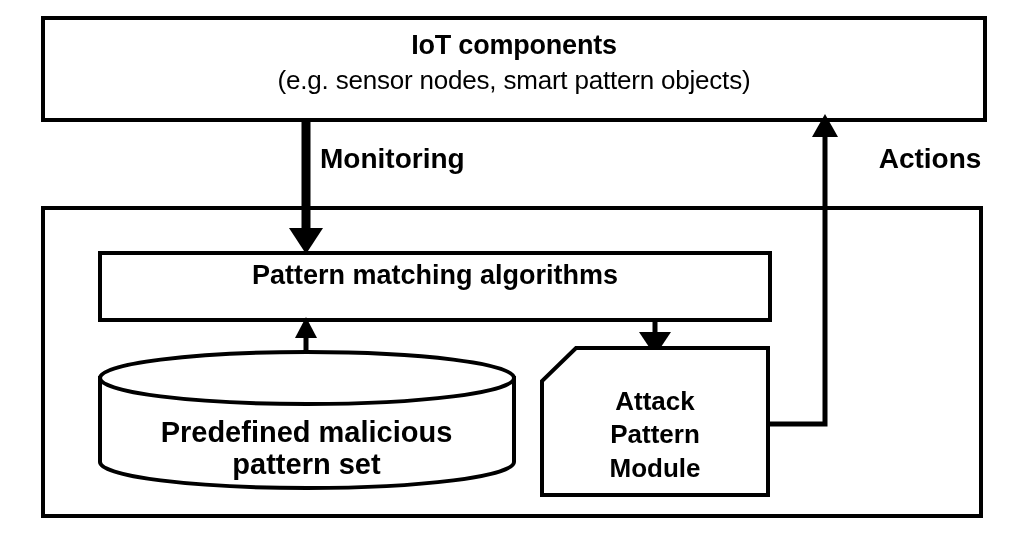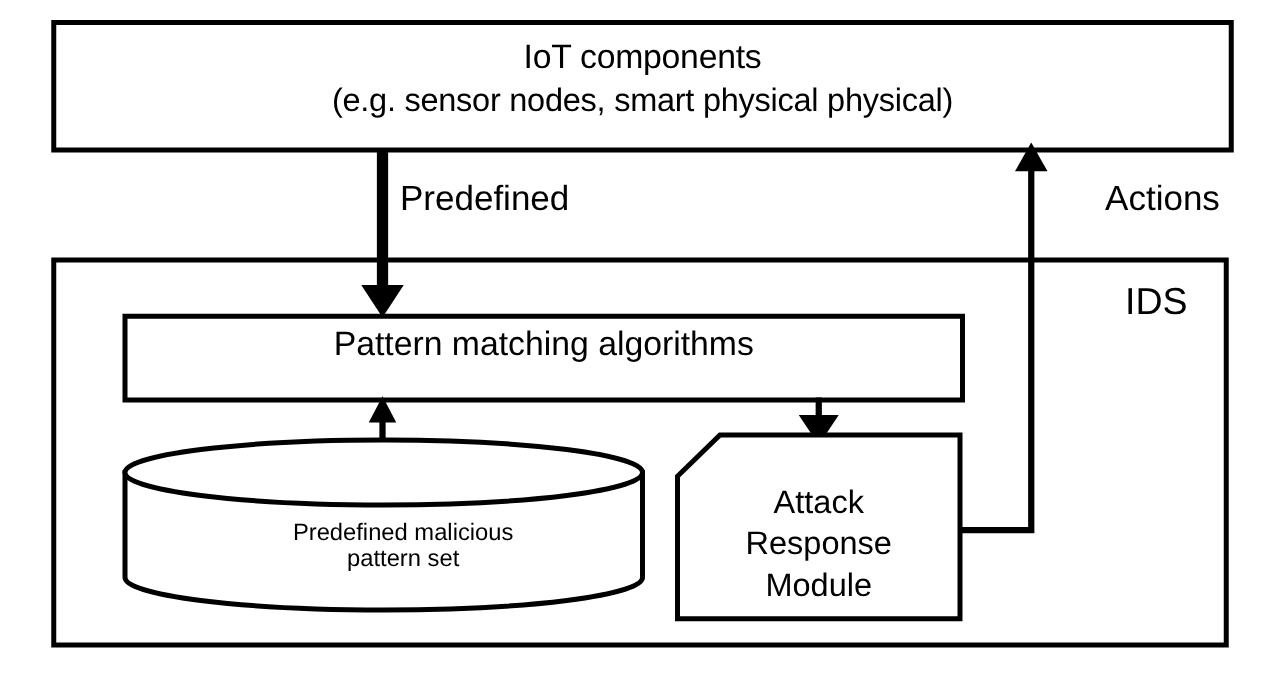--- a/index.html
+++ b/index.html
@@ -22,21 +22,21 @@
   .svg-layer {
     position: absolute;
     left: 0;
     top: 0;
     width: 1024px;
     height: 544px;
   }
   .label {
     position: absolute;
     color: #000000;
-    font-weight: normal;
+    font-weight: bold;
     line-height: 1.12;
     text-align: center;
     white-space: pre;
     pointer-events: none;
   }
 
   
   #iot-title {
     left: 43px;
     top: 30px;
@@ -79,24 +79,24 @@
   }
 
   
   #pattern-label {
     left: 100px;
     top: 260px;
     width: 670px;
     font-size: 27px;
   }
   #db-label {
-    left: 116px;
+    left: 100px;
     top: 416px;
     width: 413px;
-    font-size: 19px;
+    font-size: 29px;
   }
   #arm-label {
     left: 542px;
     top: 385px;
     width: 226px;
     font-size: 26px;
     line-height: 1.28;
   }
 </style>
 </head>
@@ -140,30 +140,29 @@
     <g>
       <path d="M 100 378 L 100 462 A 207 26 0 0 0 514 462 L 514 378 Z" fill="#ffffff" stroke="#000000" stroke-width="4"></path>
       <ellipse cx="307" cy="378" rx="207" ry="26" fill="#ffffff" stroke="#000000" stroke-width="4"></ellipse>
     </g>
 
     <path d="M 576 348 L 768 348 L 768 495 L 542 495 L 542 381 Z" fill="#ffffff" stroke="#000000" stroke-width="4"></path>
   </svg>
 
   <div class="label" id="iot-title">IoT components</div>
 
-  <div class="label" id="iot-subtitle">(e.g. sensor nodes, smart physical physical)</div>
+  <div class="label" id="iot-subtitle">(e.g. sensor nodes, smart pattern objects)</div>
 
-  <div class="label" id="monitoring-label">Predefined</div>
+  <div class="label" id="monitoring-label">Monitoring</div>
 
   <div class="label" id="actions-label">Actions</div>
 
-  <div class="label" id="ids-label">IDS</div>
 
   <div class="label" id="pattern-label">Pattern matching algorithms</div>
 
   <div class="label" id="db-label">Predefined malicious
 pattern set</div>
 
   <div class="label" id="arm-label">Attack
-Response
+Pattern
 Module</div>
 
 </div>
 
 </body></html>

